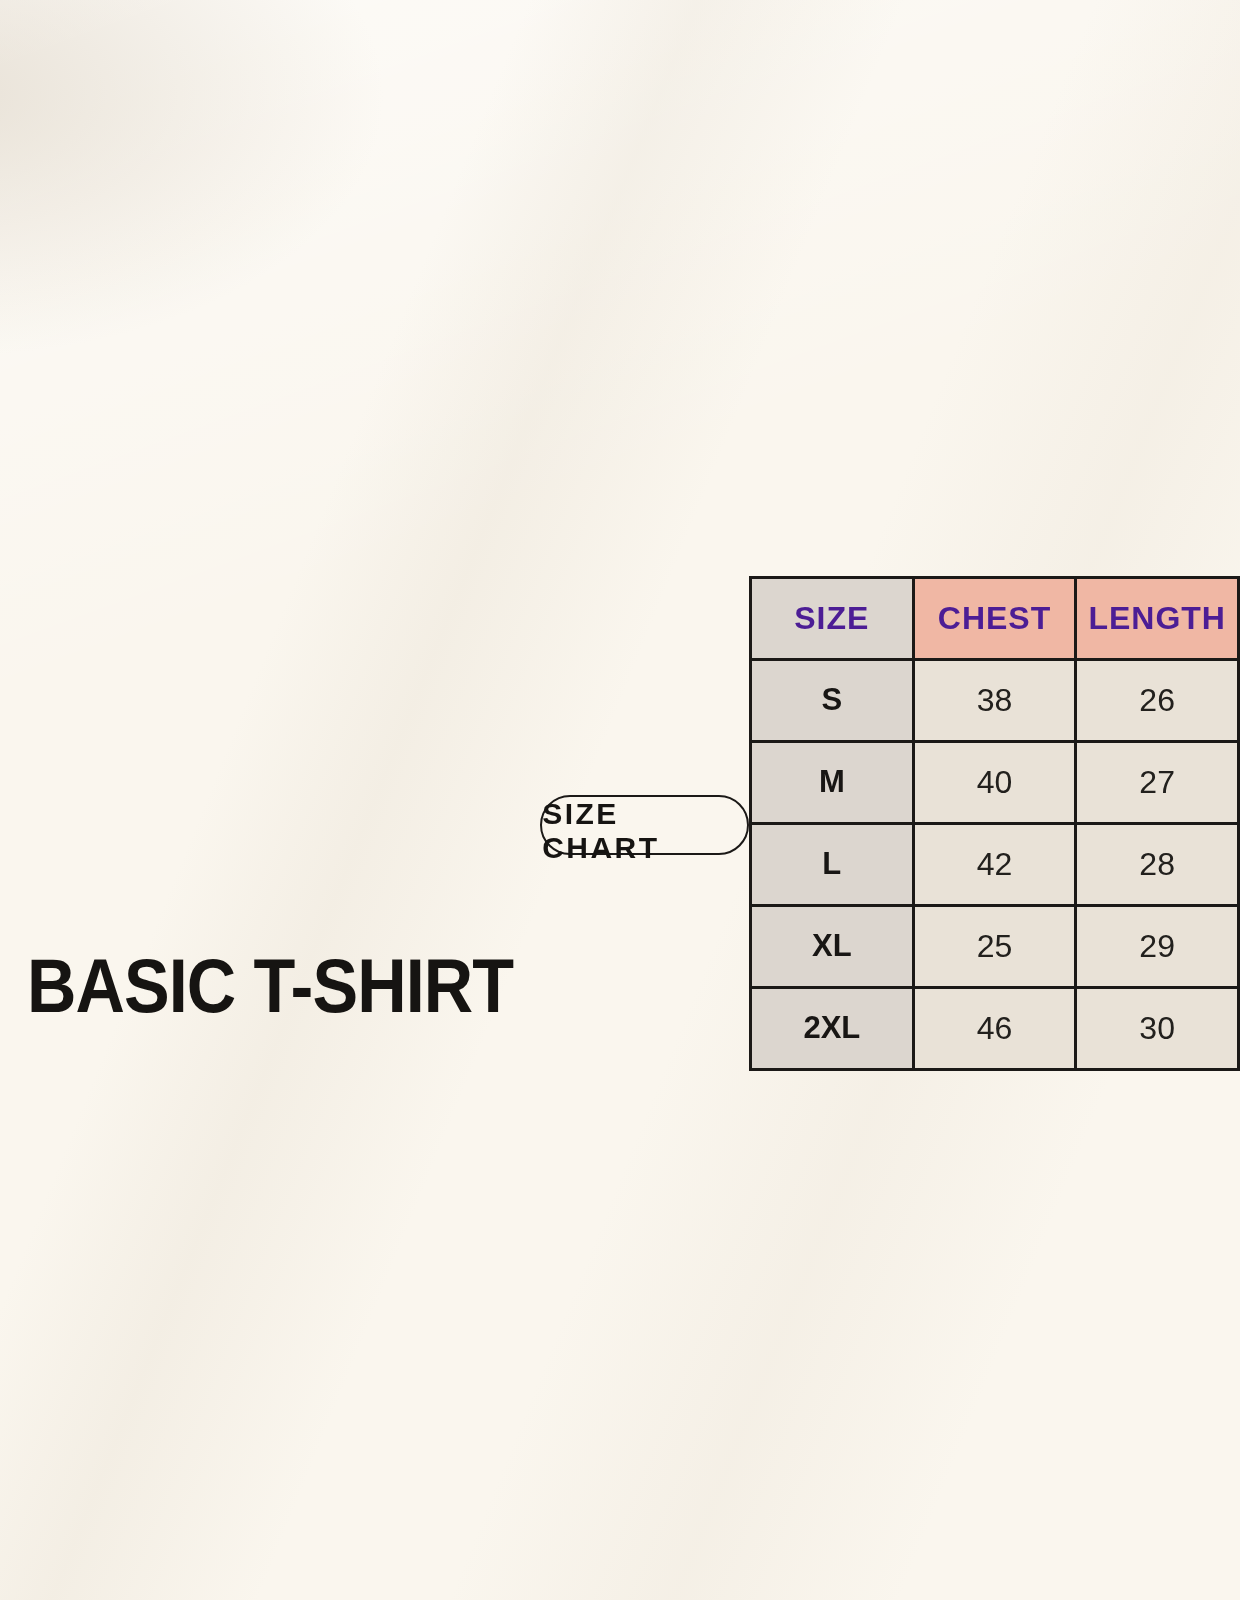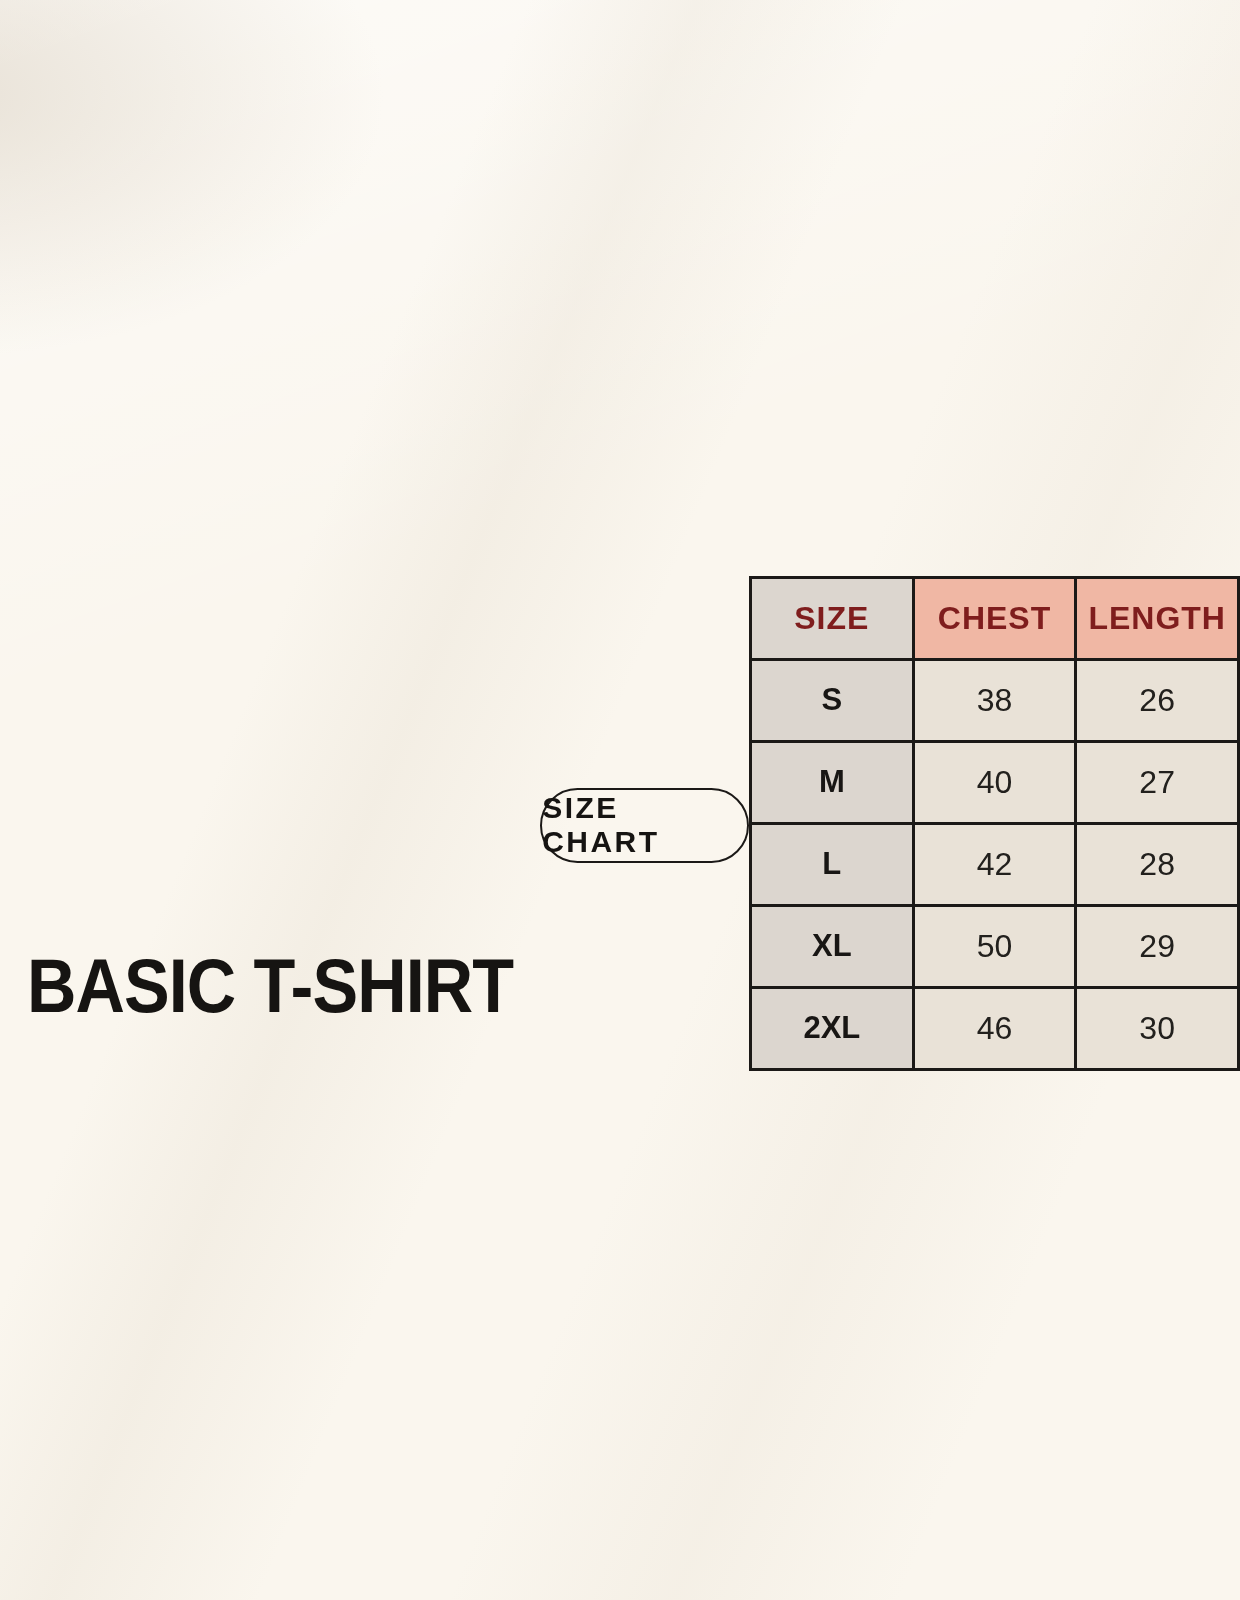--- a/index.html
+++ b/index.html
@@ -24,25 +24,25 @@
     font-weight: bold;
     letter-spacing: -1px;
     line-height: 1;
     transform: scaleX(0.90);
     transform-origin: center;
     white-space: nowrap;
     color: #161412;
   }
   .pill {
     margin-top: 50px;
-    width: 441px; height: 75px;
+    width: 441px; height: 60px;
     border: 2.5px solid #1b1917;
     border-radius: 38px;
     background: transparent;
-    display: flex; align-items: center; justify-content: center;
+    display: flex; align-items: flex-start; justify-content: center;
   }
   .pill span {
     font-size: 30px;
     font-weight: bold;
     letter-spacing: 2.5px;
     color: #161412;
   }
   table.size-table {
     margin-top: 46px;
     width: 1044px;
@@ -54,21 +54,21 @@
     height: 82px;
     text-align: center;
     vertical-align: middle;
   }
   th.head-size   { background: #dcd6cf; }
   th.head-accent { background: #f0b7a4; }
   thead th {
     font-size: 32px;
     font-weight: bold;
     letter-spacing: 1px;
-    color: #7f1d1d;
+    color: #4c1d95;
   }
   tbody th.row-size {
     background: #dcd6cf;
     font-size: 31px;
     font-weight: bold;
     color: #181614;
   }
   tbody td.val {
     background: #e9e2d7;
     font-size: 32px;
@@ -113,21 +113,21 @@
         <td class="val">40</td>
         <td class="val">27</td>
       </tr>
       <tr>
         <th class="row-size">L</th>
         <td class="val">42</td>
         <td class="val">28</td>
       </tr>
       <tr>
         <th class="row-size">XL</th>
-        <td class="val">50</td>
+        <td class="val">25</td>
         <td class="val">29</td>
       </tr>
       <tr>
         <th class="row-size">2XL</th>
         <td class="val">46</td>
         <td class="val">30</td>
       </tr>
     </tbody>
   </table>
 

